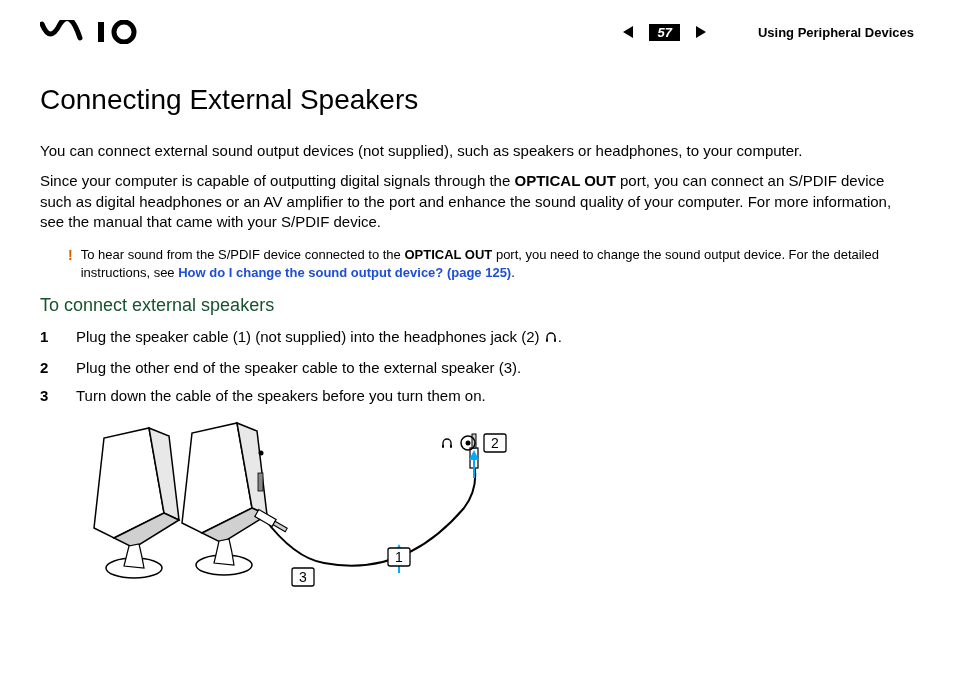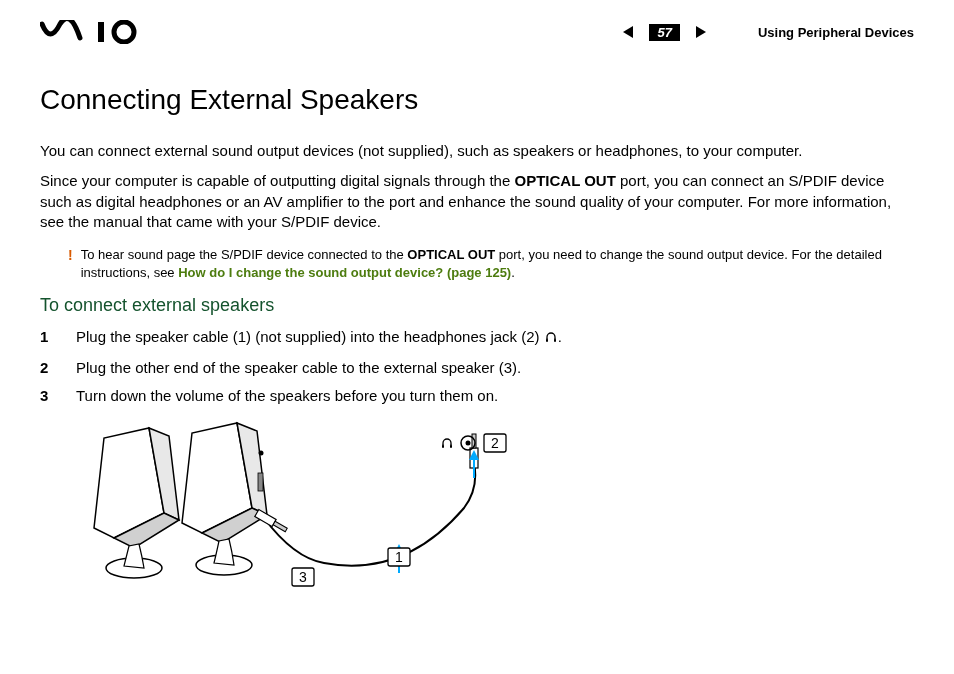--- a/index.html
+++ b/index.html
@@ -72,21 +72,21 @@
     gap: 8px;
     margin: 14px 0 14px 28px;
     font-size: 13px;
     line-height: 1.35;
   }
   .note .bang {
     color: #d85a00;
     font-weight: bold;
     font-size: 14px;
   }
-  .note .link { color: #4d7c0f; font-weight: bold; }
+  .note .link { color: #1d4ed8; font-weight: bold; }
   h2.sub {
     font-size: 18px;
     font-weight: 400;
     color: #14532d;
     margin: 8px 0 10px 0;
   }
   ol.steps {
     list-style: none;
     counter-reset: step;
     margin-left: 0;
@@ -138,39 +138,39 @@
 
   <p class="body">You can connect external sound output devices (not supplied), such as speakers or headphones, to your computer.</p>
 
   <p class="body">
     <span>Since your computer is capable of outputting digital signals through the </span><b>OPTICAL OUT</b><span> port, you can connect an S/PDIF device such as digital headphones or an AV amplifier to the port and enhance the sound quality of your computer. For more information, see the manual that came with your S/PDIF device.</span>
   </p>
 
   <div class="note">
     <span class="bang">!</span>
     <div>
-      <span>To hear sound page the S/PDIF device connected to the </span><b>OPTICAL OUT</b><span> port, you need to change the sound output device. For the detailed instructions, see </span><b class="link"><span>How do I change the sound output device? </span><span>(page 125)</span></b><span>.</span>
+      <span>To hear sound from the S/PDIF device connected to the </span><b>OPTICAL OUT</b><span> port, you need to change the sound output device. For the detailed instructions, see </span><b class="link"><span>How do I change the sound output device? </span><span>(page 125)</span></b><span>.</span>
     </div>
   </div>
 
   <h2 class="sub">To connect external speakers</h2>
 
   <ol class="steps">
     <li>
       <span>Plug the speaker cable (1) (not supplied) into the headphones jack (2) </span><span class="hp-icon"><svg width="14" height="14" viewBox="0 0 14 14">
             <path d="M3 9 V7 a4 4 0 0 1 8 0 V9" stroke="#000" stroke-width="1.3" fill="none"></path>
             <rect x="2" y="8.5" width="2" height="3.5" rx="1" fill="#000"></rect>
             <rect x="10" y="8.5" width="2" height="3.5" rx="1" fill="#000"></rect>
           </svg></span><span>.</span>
     </li>
     <li>
       <span>Plug the other end of the speaker cable to the external speaker (3).</span>
     </li>
     <li>
-      <span>Turn down the volume of the speakers before you turn them on.</span>
+      <span>Turn down the cable of the speakers before you turn them on.</span>
     </li>
   </ol>
 
   <div class="diagram">
     <svg width="480" height="190" viewBox="0 0 480 190">
 
       <g transform="translate(30,10)">
         <path d="M0 100 L10 10 L55 0 L70 85 L20 110 Z" fill="#fff" stroke="#000" stroke-width="1.5"></path>
         <path d="M55 0 L75 8 L85 92 L70 85 Z" fill="#e8e8e8" stroke="#000" stroke-width="1.5"></path>
         <path d="M20 110 L70 85 L85 92 L40 120 Z" fill="#d0d0d0" stroke="#000" stroke-width="1.5"></path>

